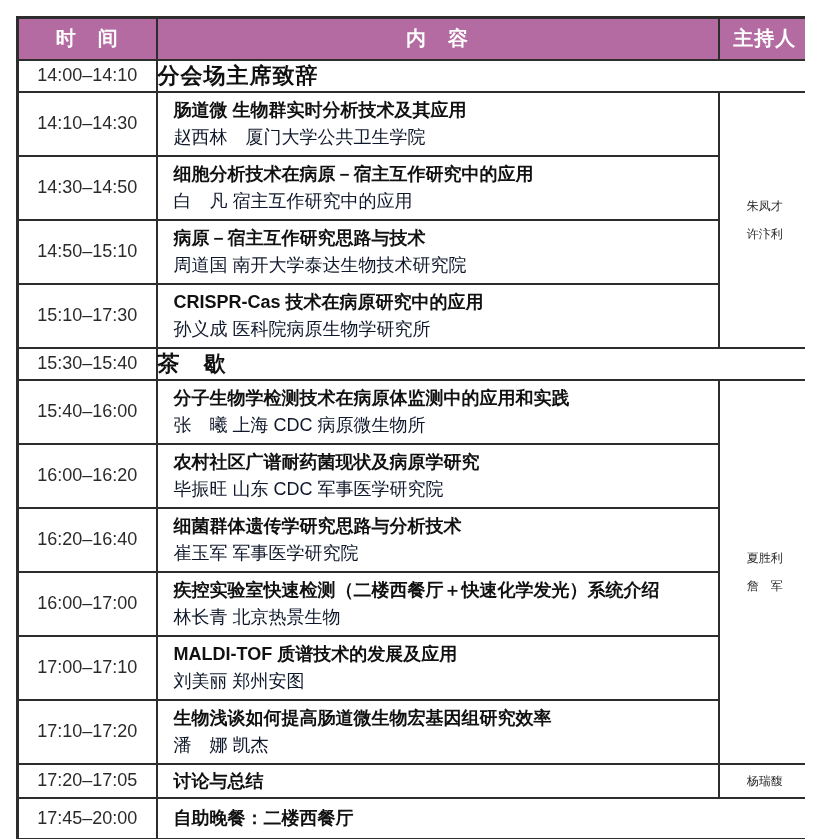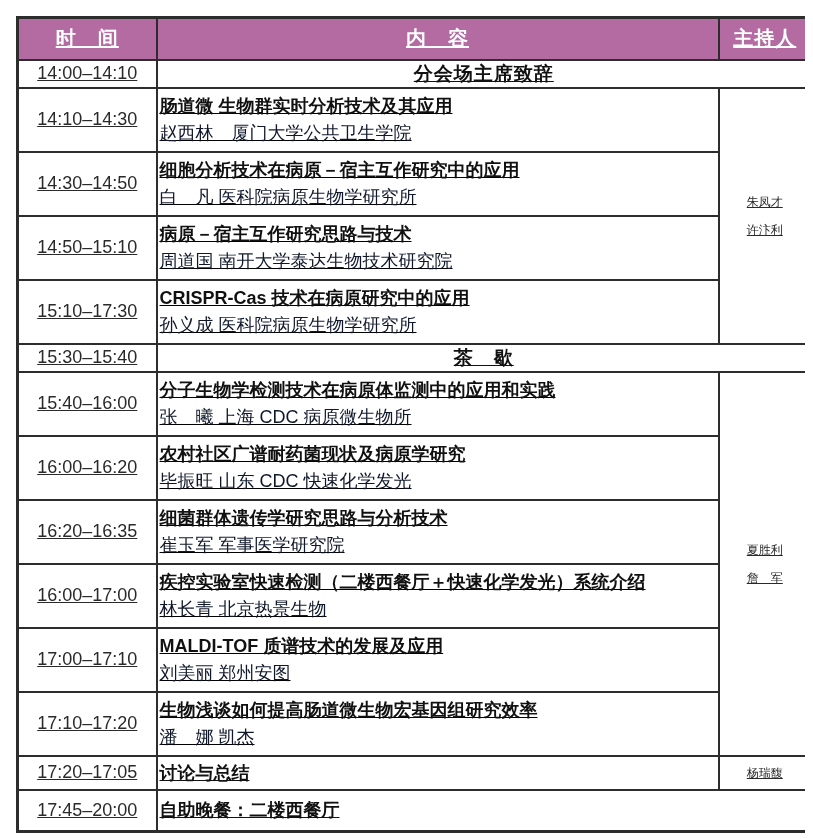--- a/index.html
+++ b/index.html
@@ -11,21 +11,20 @@
   }
   table.schedule {
     border-collapse: collapse;
     width: 797px;
     table-layout: fixed;
     border: 3px solid #2d2d2d;
   }
   th, td {
     border: 2px solid #2d2d2d;
     padding: 0;
-    text-decoration: underline;
   }
   thead th {
     background: #b36ba2;
     color: #ffffff;
     font-size: 20px;
     font-weight: bold;
     height: 42px;
     text-align: center;
     letter-spacing: 1px;
   }
@@ -35,47 +34,47 @@
     text-align: center;
     vertical-align: middle;
     font-size: 18px;
     color: #2a2a2a;
     white-space: nowrap;
   }
   tr.session-row { height: 62px; }
   tr.single-row  { height: 16px; }
   tr.last-row    { height: 42px; }
   td.session {
-    padding: 4px 2px;
+    padding: 4px 16px;
     vertical-align: middle;
     overflow: hidden;
   }
   .title {
     font-weight: bold;
     font-size: 18px;
     color: #111111;
     line-height: 27px;
     white-space: nowrap;
   }
   .speaker {
     font-size: 18px;
     color: #0f172a;
     line-height: 27px;
     white-space: nowrap;
   }
   td.center-cell {
-    text-align: center;
-    vertical-align: middle;
-    font-weight: bold;
-    font-size: 19px;
+    text-align: left;
+    vertical-align: middle;
+    font-weight: bold;
+    font-size: 22px;
     color: #111111;
     letter-spacing: 1px;
   }
   td.left-cell {
-    padding: 4px 2px;
+    padding: 4px 16px;
     vertical-align: middle;
     font-weight: bold;
     font-size: 18px;
     color: #111111;
   }
   td.host {
     text-align: center;
     vertical-align: middle;
     font-size: 12px;
     color: #2a2a2a;
@@ -114,21 +113,21 @@
       <td class="host" rowspan="4">
         <div>朱凤才</div>
         <div>许汴利</div>
       </td>
     </tr>
 
     <tr class="session-row">
       <td class="time">14:30–14:50</td>
       <td class="session">
         <div class="title">细胞分析技术在病原－宿主互作研究中的应用</div>
-        <div class="speaker">白　凡 医科院病原生物学研究所</div>
+        <div class="speaker">白　凡 宿主互作研究中的应用</div>
       </td>
     </tr>
 
     <tr class="session-row">
       <td class="time">14:50–15:10</td>
       <td class="session">
         <div class="title">病原－宿主互作研究思路与技术</div>
         <div class="speaker">周道国 南开大学泰达生物技术研究院</div>
       </td>
     </tr>
@@ -155,26 +154,26 @@
       <td class="host" rowspan="6">
         <div>夏胜利</div>
         <div>詹　军</div>
       </td>
     </tr>
 
     <tr class="session-row">
       <td class="time">16:00–16:20</td>
       <td class="session">
         <div class="title">农村社区广谱耐药菌现状及病原学研究</div>
-        <div class="speaker">毕振旺 山东 CDC 快速化学发光</div>
-      </td>
-    </tr>
-
-    <tr class="session-row">
-      <td class="time">16:20–16:35</td>
+        <div class="speaker">毕振旺 山东 CDC 军事医学研究院</div>
+      </td>
+    </tr>
+
+    <tr class="session-row">
+      <td class="time">16:20–16:40</td>
       <td class="session">
         <div class="title">细菌群体遗传学研究思路与分析技术</div>
         <div class="speaker">崔玉军 军事医学研究院</div>
       </td>
     </tr>
 
     <tr class="session-row">
       <td class="time">16:00–17:00</td>
       <td class="session">
         <div class="title">疾控实验室快速检测（二楼西餐厅＋快速化学发光）系统介绍</div>

